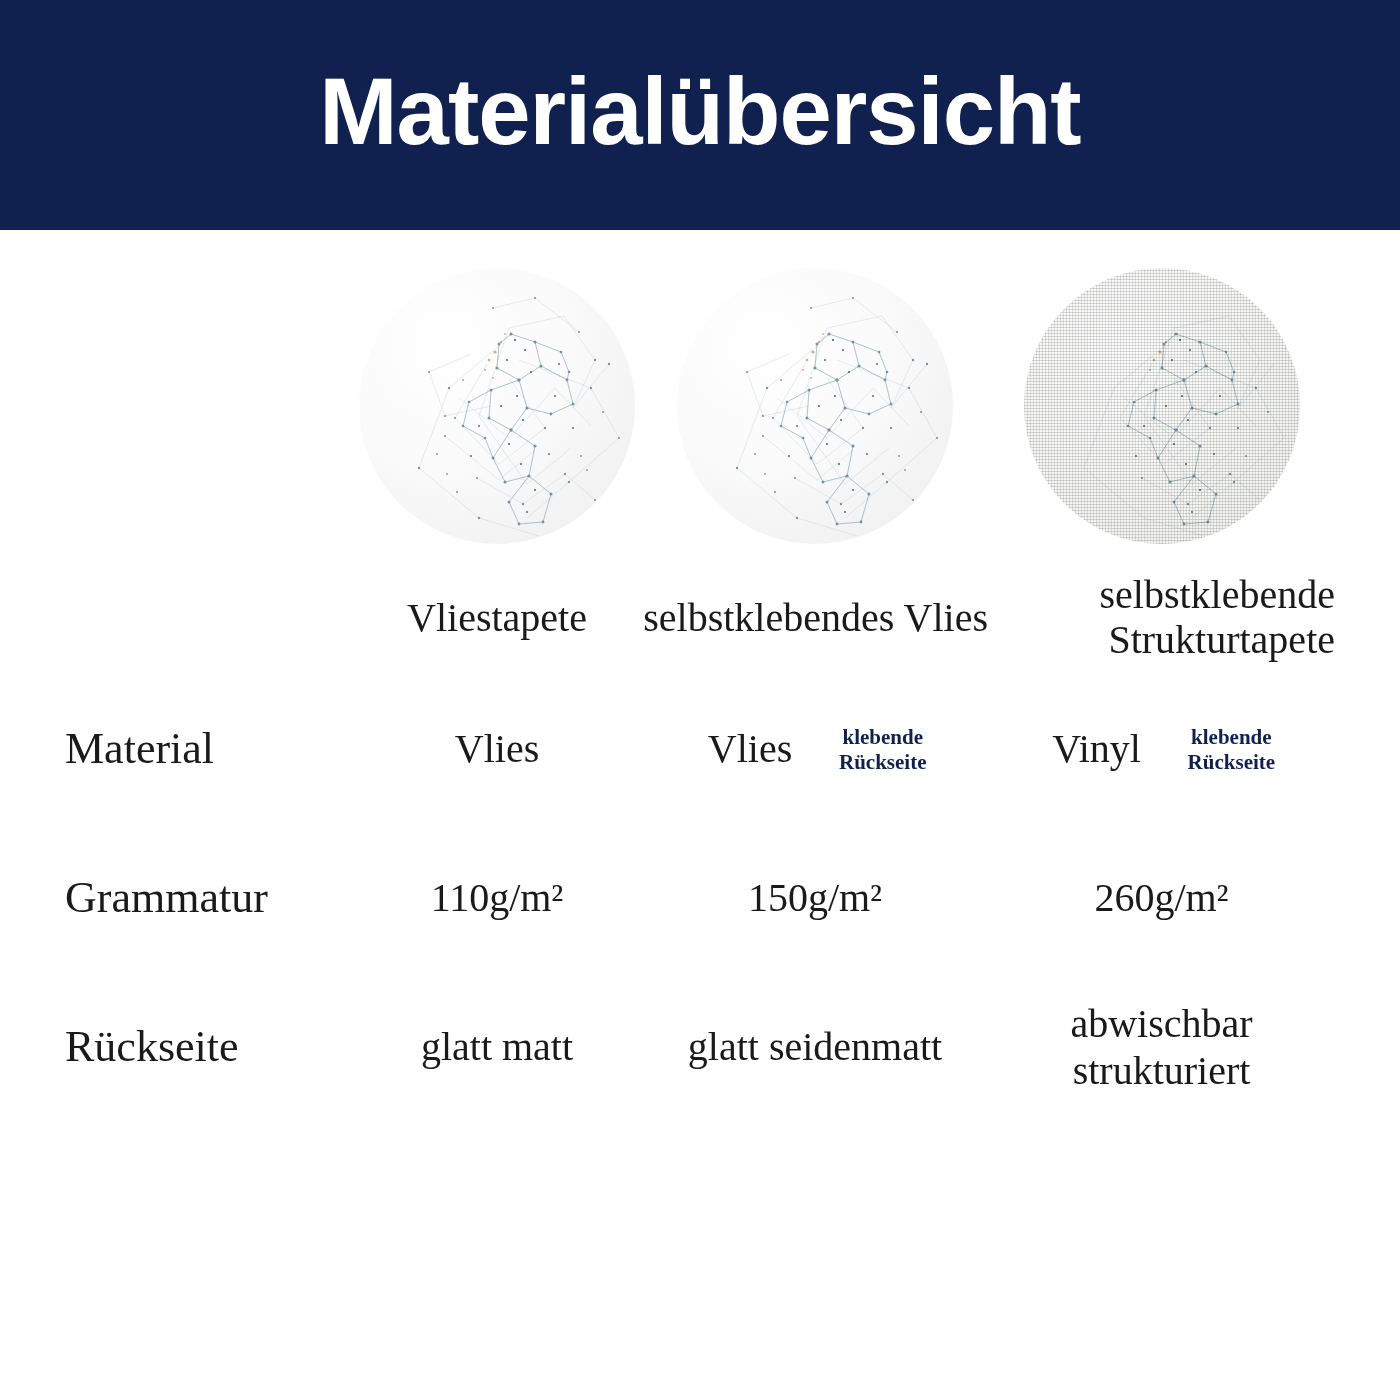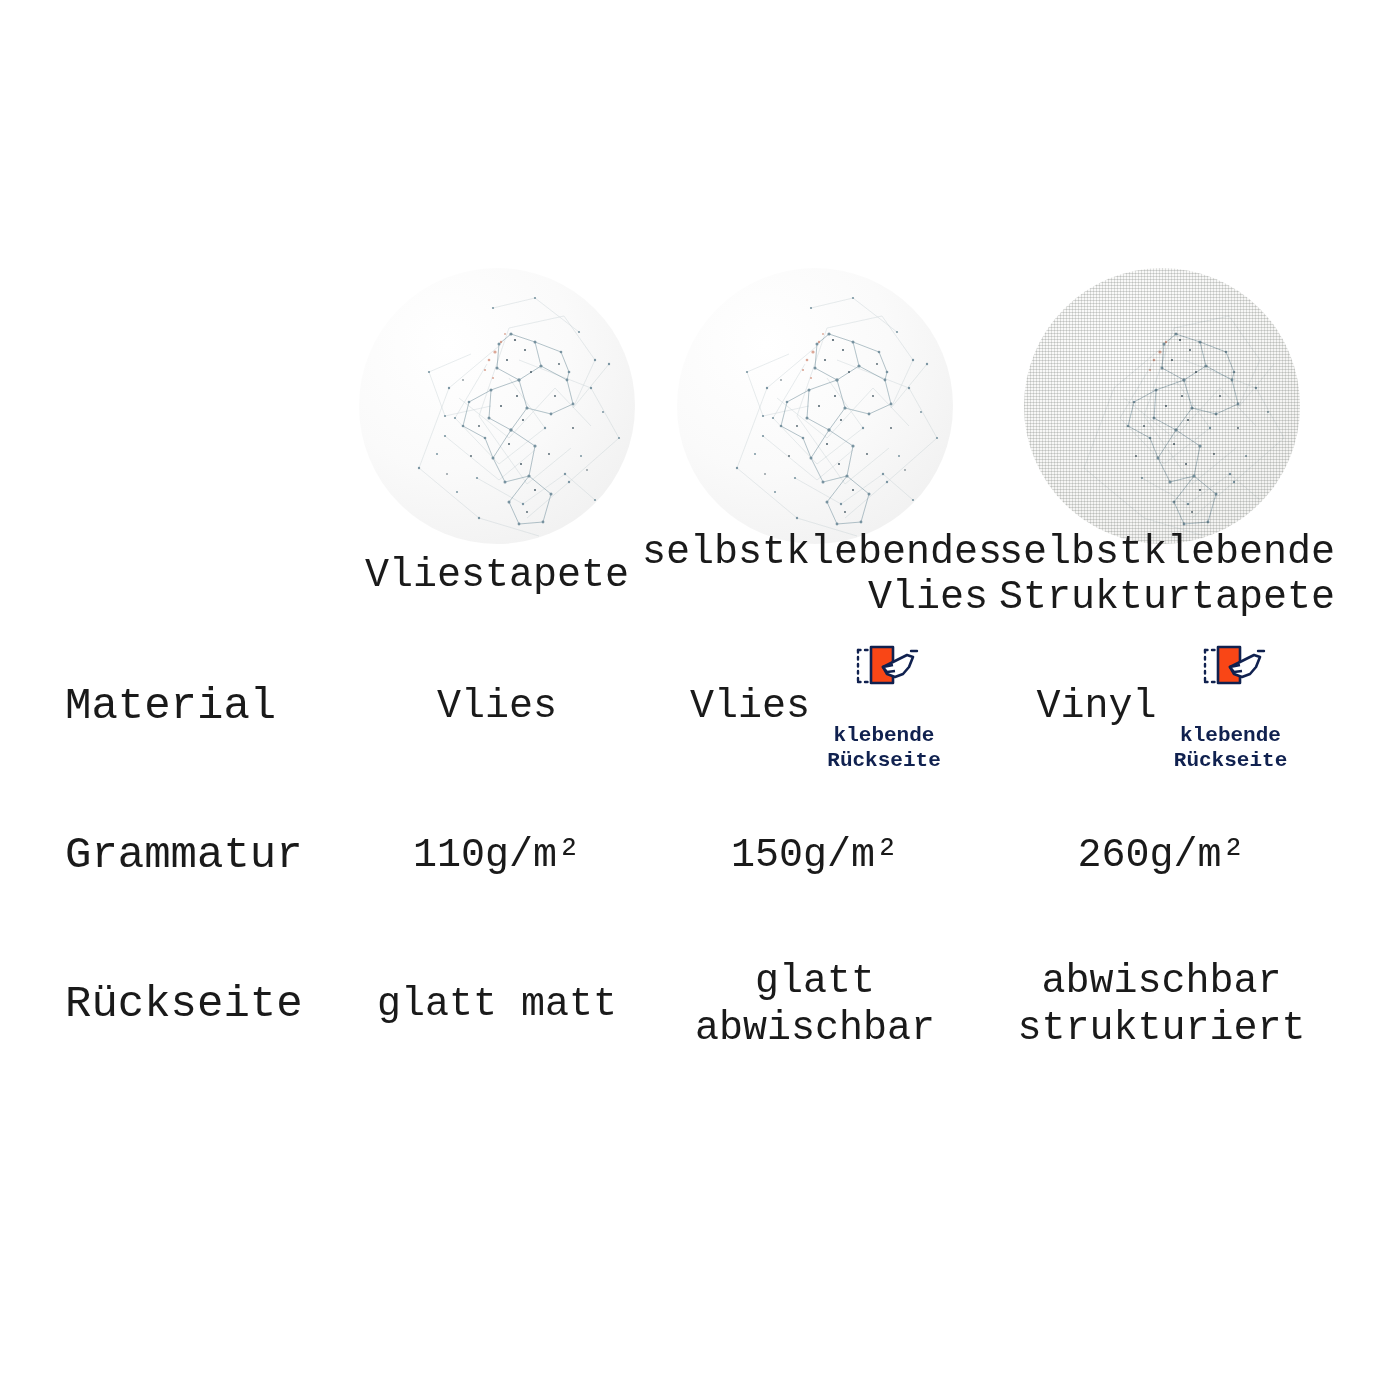--- a/index.html
+++ b/index.html
@@ -100,25 +100,25 @@
     position: absolute;
     inset: 0;
     width: 100%;
     height: 100%;
   }
 
   
   #spec-table {
     position: absolute;
     left: 65px;
-    top: 520px;
+    top: 562px;
     width: 1270px;
     border-collapse: collapse;
     table-layout: fixed;
-    font-family: Liberation Mono, monospace;
+    font-family: Liberation Serif, serif;
   }
   #spec-table col.col-label { width: 287px; }
   #spec-table col.col-a     { width: 290px; }
   #spec-table col.col-b     { width: 346px; }
   #spec-table col.col-c     { width: 347px; }
 
   #spec-table td,
   #spec-table th {
     border: 0;
     padding: 0;
@@ -167,21 +167,20 @@
     align-items: center;
     justify-content: center;
     gap: 18px;
     height: 100%;
   }
   .value-with-badge .vtext { white-space: nowrap; }
 
   
   .adhesive-badge {
     display: flex;
-    flex-direction: column;
     align-items: center;
     justify-content: center;
     width: 112px;
     gap: 33px;
   }
   .adhesive-badge .badge-icon { display: block; }
   .adhesive-badge .badge-text {
     margin-top: 2px;
     color: #10214f;
     font-weight: bold;
@@ -209,20 +208,23 @@
     width: 1400px;
     height: 18px;
     background: #ffffff;
   }
 </style>
 </head>
 <body>
 
 <div id="page">
 
+  <div id="header-band">
+    <h1 id="header-title">Materialübersicht</h1>
+  </div>
 
   <div id="product-strip">
 
     <div class="product-cell c1">
       <div class="circle-swatch c1">
         <svg class="art-svg" viewBox="0 0 276 276">
           <g stroke="#b9c6cc" stroke-width="0.45" fill="none" opacity="0.75">
             <path d="M150 60 L205 48 L236 92 L214 140 L250 96"></path>
             <path d="M140 78 L90 120 L60 200 L120 250 L180 268"></path>
             <path d="M160 92 L232 120 L260 170 L210 214 L168 250"></path>
@@ -600,21 +602,21 @@
       <tr class="hrule r-grammatur">
         <td class="row-label">Grammatur</td>
         <td class="row-value vsep">110g/m²</td>
         <td class="row-value vsep">150g/m²</td>
         <td class="row-value vsep">260g/m²</td>
       </tr>
 
       <tr class="hrule r-oberflaeche">
         <td class="row-label">Rückseite</td>
         <td class="row-value vsep">glatt matt</td>
-        <td class="row-value vsep">glatt abwischbar</td>
+        <td class="row-value vsep">glatt seidenmatt</td>
         <td class="row-value vsep">abwischbar strukturiert</td>
       </tr>
 
 
 
     </tbody>
   </table>
 
   <div id="bottom-gap"></div>
 </div>

